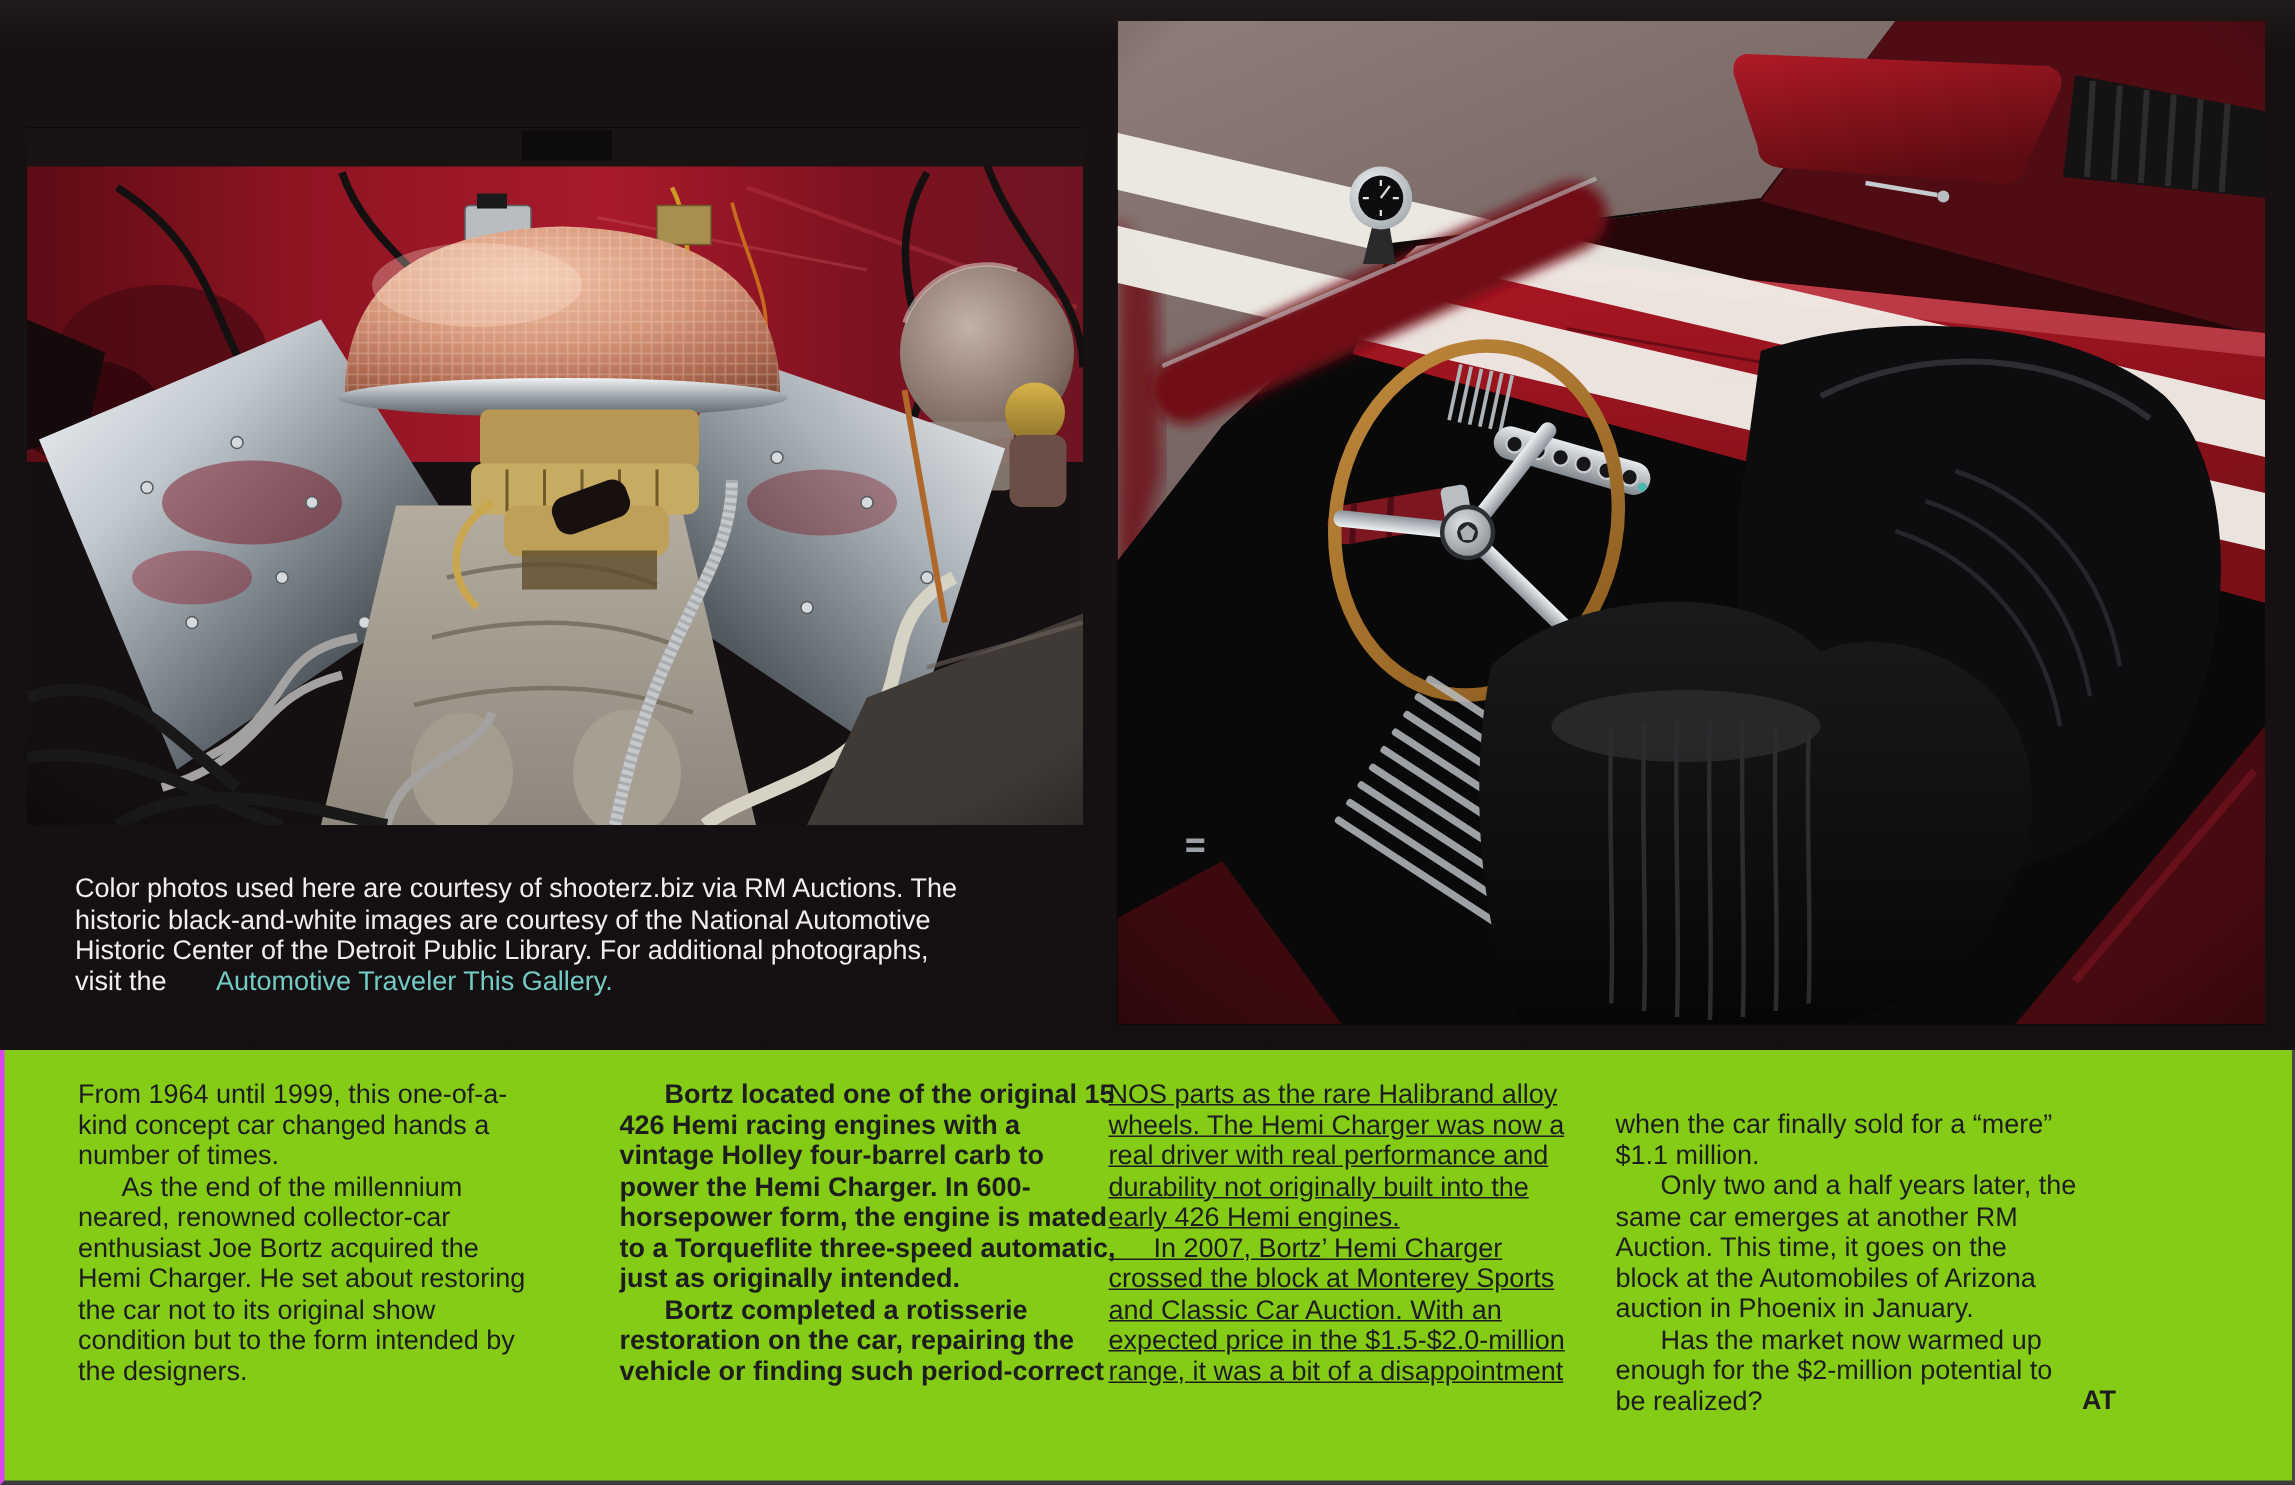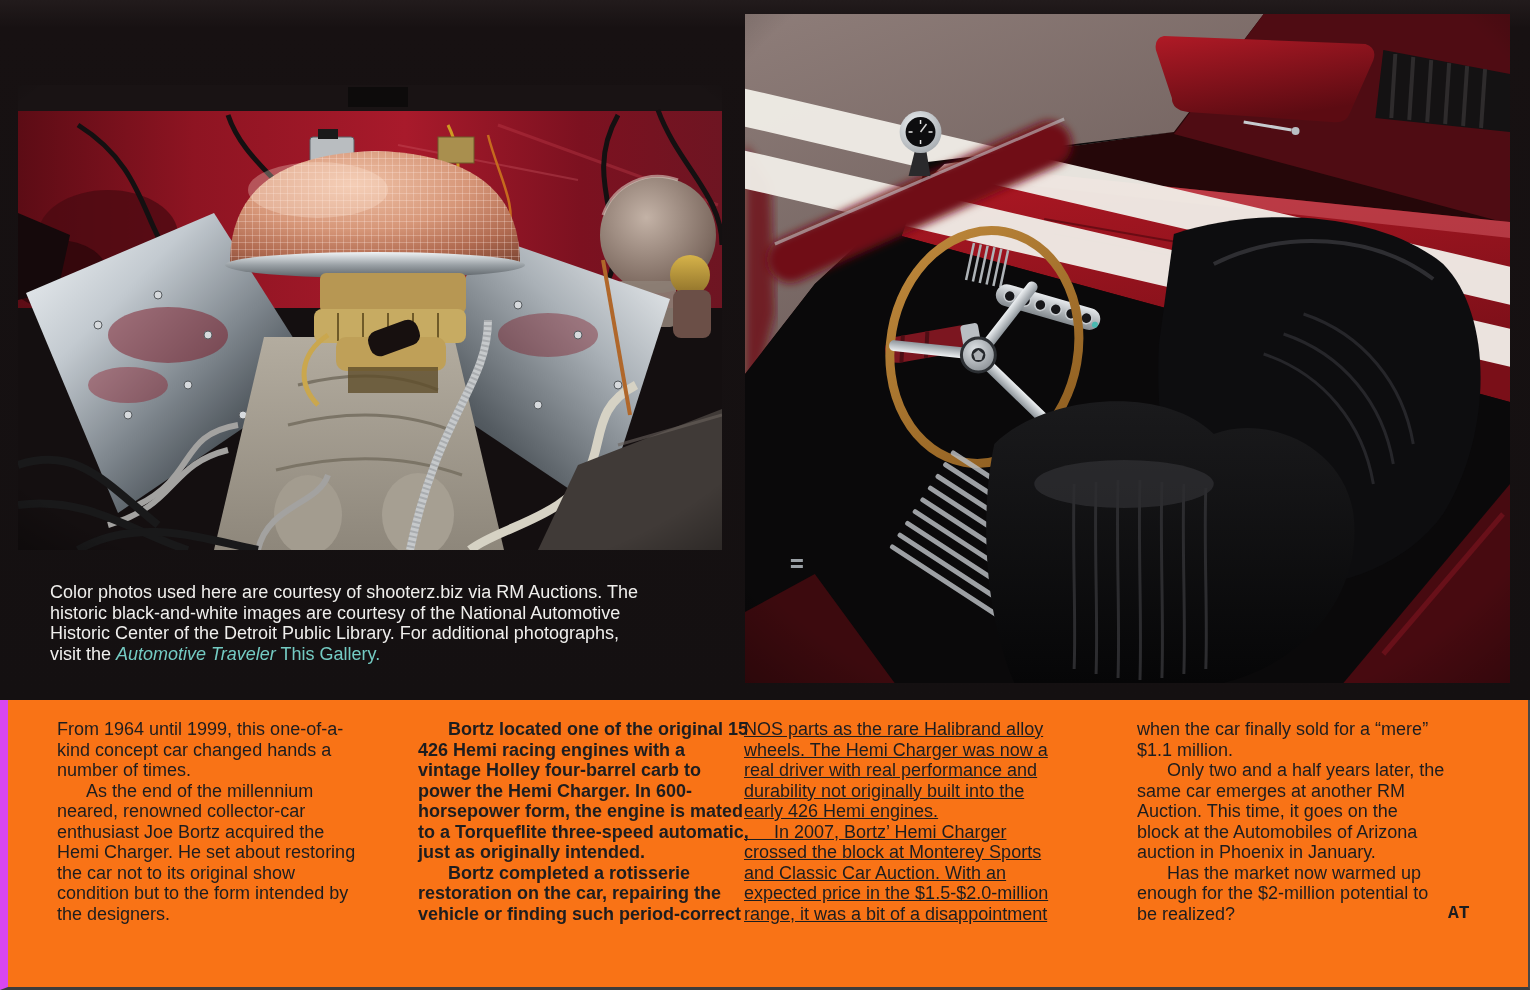--- a/index.html
+++ b/index.html
@@ -9,29 +9,29 @@
   #top-section{position:absolute;left:0;top:0;width:1530px;height:700px;
                background:linear-gradient(#221b1c 0%,#171112 4%,#141011 100%);}
   .photo{position:absolute;overflow:hidden;background:#000;}
   #engine-photo{left:18px;top:85px;width:704px;height:465px;}
   #interior-photo{left:745px;top:14px;width:765px;height:669px;}
   .photo svg{display:block;width:100%;height:100%;}
   
   #caption{position:absolute;left:50px;top:582px;width:700px;margin:0;
            font-size:18px;line-height:20.6px;color:#f0efed;white-space:pre-wrap;}
   .gallery-link{color:#74cbc3;text-decoration:none;}
-  .gallery-link .it{font-style:italic;}
+  .gallery-link .it{margin-left:28px;}
   
   #article-section{position:absolute;left:0;top:700px;width:1530px;height:290px;
-        box-sizing:border-box;background:#f97316;
-        border-left:8px solid #d946ef;border-right:2px solid #474747;border-bottom:3px solid #3c3c3c;}
+        box-sizing:border-box;background:#84cc16;
+        border-left:3px solid #d946ef;border-right:2px solid #474747;border-bottom:3px solid #3c3c3c;}
   .col{position:absolute;top:19px;width:362px;font-size:18px;line-height:20.5px;
        color:#1d1d1f;white-space:pre;}
-  #col-1{left:49px;} #col-2{left:410px;font-weight:bold;} #col-3{left:736px;text-decoration:underline;} #col-4{left:1129px;}
-  #at-mark{position:absolute;left:311px;top:184px;font-weight:bold;white-space:normal;font-family:Liberation Mono, monospace;}
+  #col-1{left:49px;} #col-2{left:410px;font-weight:bold;} #col-3{left:736px;text-decoration:underline;} #col-4{left:1074px;margin-top:20px;}
+  #at-mark{position:absolute;left:311px;top:184px;font-weight:bold;white-space:normal;}
 </style>
 </head>
 <body>
 
 <div id="page">
 
   <div id="top-section">
 
     <figure class="photo" id="engine-photo" style="margin:0">
       <svg viewBox="0 0 704 465" preserveAspectRatio="none">

